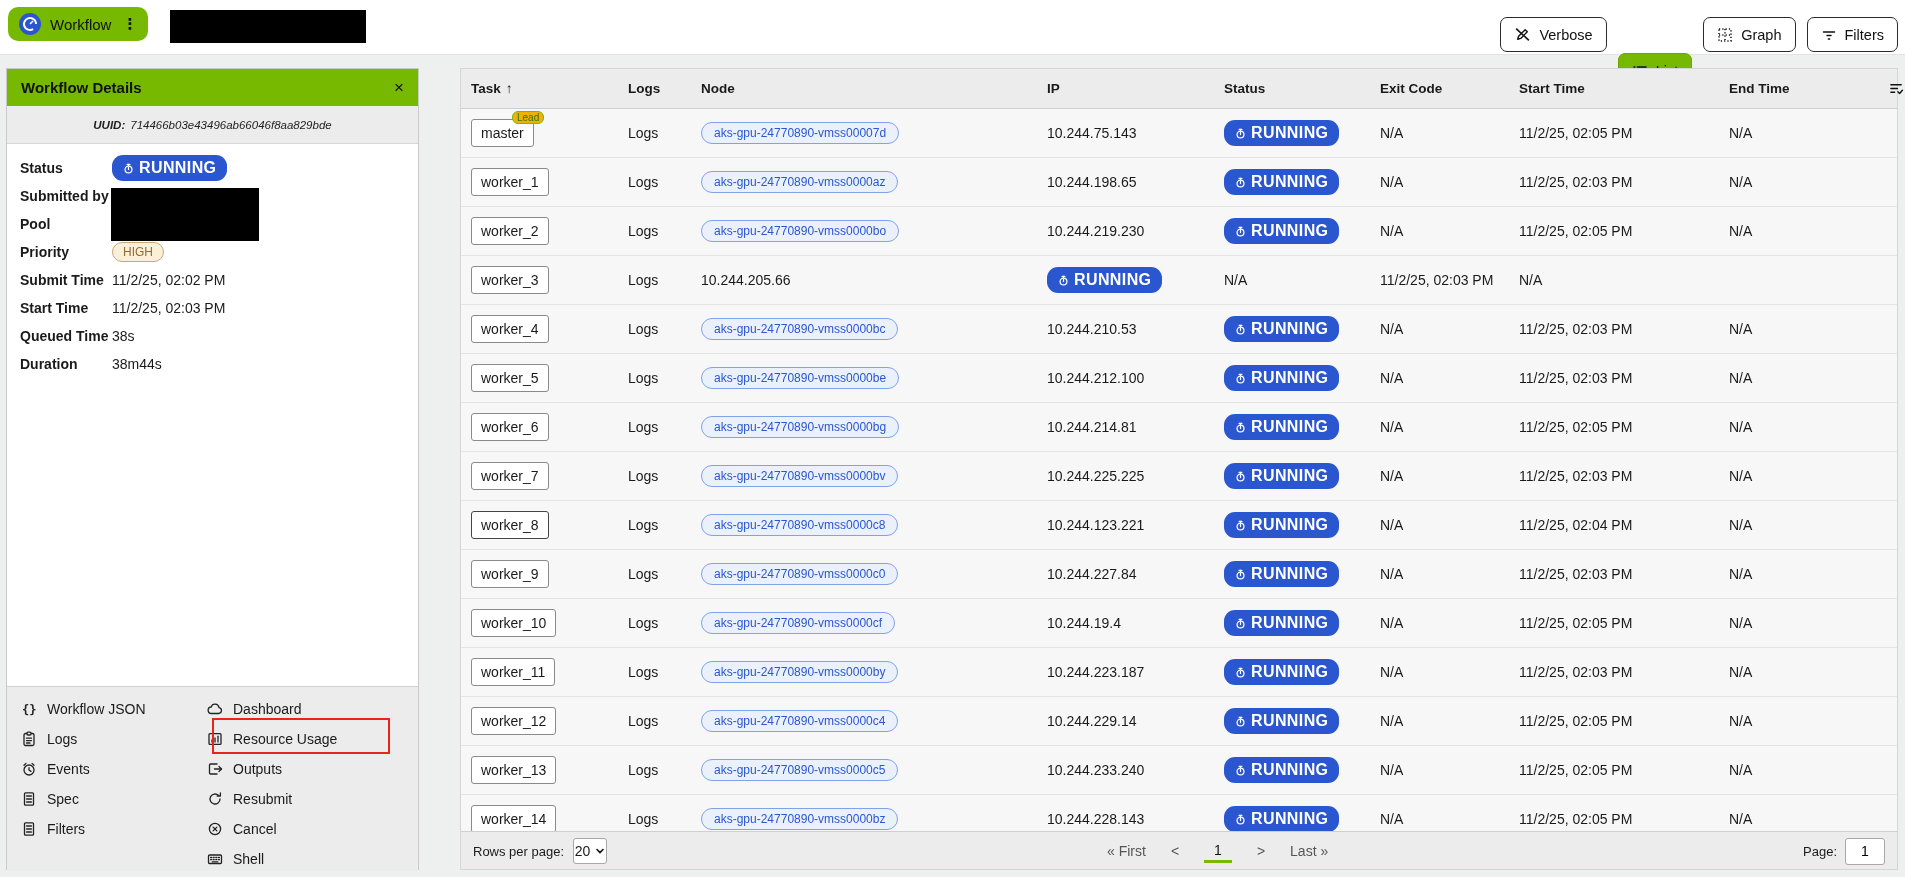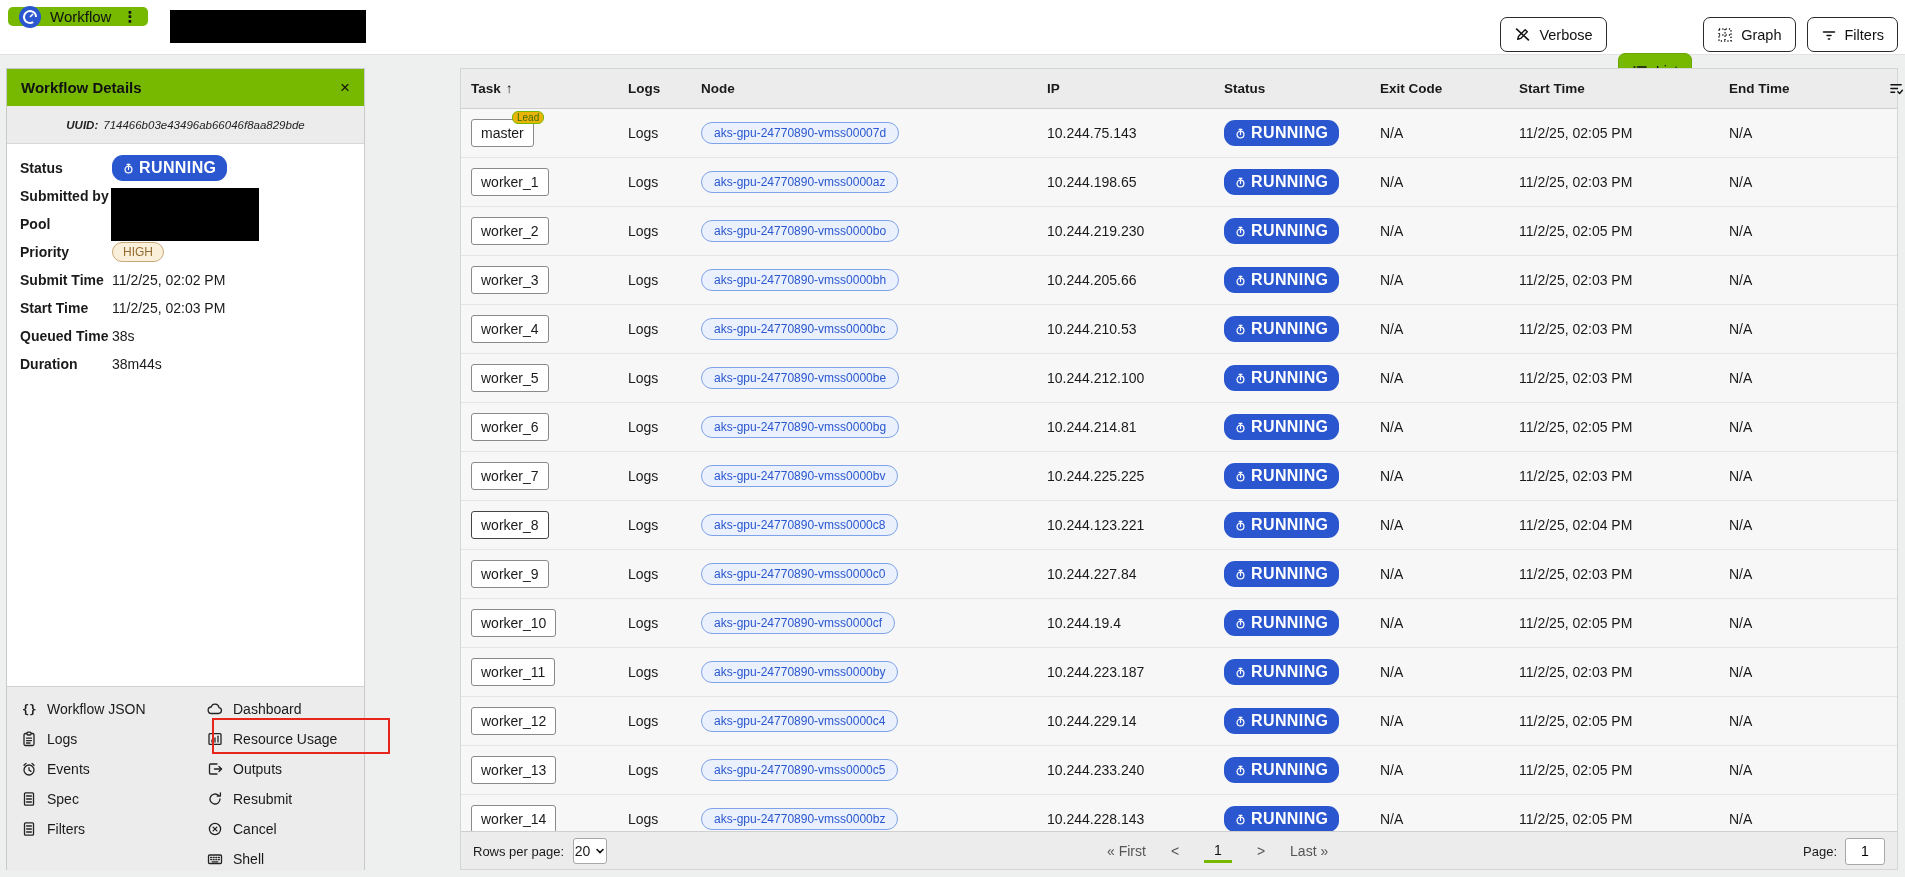--- a/index.html
+++ b/index.html
@@ -8,29 +8,29 @@
     position: relative;
     font-family: "Liberation Sans", "DejaVu Sans", sans-serif;
     background: #eef0f0;
     color: #1a1a1a;
     overflow: hidden;
   }
   svg { display:block; }
 
   
   .topbar { position:absolute; top:0; left:0; width:1905px; height:55px; background:#fff; border-bottom:1px solid #e2e2e2; }
-  .workflow-btn { position:absolute; left:8px; top:7px; height:19px; background:#76b900; border:none; border-radius:5px; display:flex; align-items:center; gap:9px; padding:0 11px; font-size:15px; color:#111; cursor:pointer; font-family:inherit; }
+  .workflow-btn { position:absolute; left:8px; top:7px; height:34px; background:#76b900; border:none; border-radius:10px; display:flex; align-items:center; gap:9px; padding:0 11px; font-size:15px; color:#111; cursor:pointer; font-family:inherit; }
   .workflow-btn .kebab { font-size:15px; font-weight:bold; color:#111; padding-left:2px; }
   .redact-top { position:absolute; left:170px; top:10px; width:196px; height:33px; background:#000; }
   .top-actions { position:absolute; right:7px; top:17px; display:flex; gap:11px; }
   .tbtn { height:35px; display:flex; align-items:center; gap:8px; padding:0 13px; background:#fff; border:1px solid #2b2b2b; border-radius:7px; font-size:14.5px; color:#111; cursor:pointer; font-family:inherit; }
   .tbtn.active { background:#76b900; border-color:#6aa700;margin-top:36px; }
 
   
-  .panel { position:absolute; left:6px; top:68px; width:359px; height:802px; background:#fff; border:1px solid #c9c9c9; }
+  .panel { position:absolute; left:6px; top:68px; width:413px; height:802px; background:#fff; border:1px solid #c9c9c9; }
   .panel-header { height:37px; background:#76b900; display:flex; align-items:center; padding:0 14px; font-size:15px; font-weight:bold; color:#111; }
   .panel-close { margin-left:auto; font-size:17px; font-weight:normal; cursor:pointer; line-height:1; }
   .uuid-bar { height:38px; background:#ececec; border-bottom:1px solid #d8d8d8; display:flex; align-items:center; justify-content:center; gap:5px; font-style:italic; font-size:11.5px; color:#222; }
   .uuid-bar b { font-weight:bold; }
   .detail-rows { padding:10px 0 0 13px; }
   .detail-row { display:flex; align-items:center; height:28px; }
   .detail-row .dlabel { font-weight:bold; font-size:14px; width:92px; flex:none; }
   .detail-row .dvalue { font-size:14px; }
   .badge-running { display:inline-flex; align-items:center; gap:5px; background:#2a56cf; color:#fff; border-radius:11px; padding:4px 11px; font-size:16px; font-weight:bold; letter-spacing:.4px; }
   .badge-high { display:inline-block; background:#faefd8; border:1px solid #c8a97c; color:#936c33; border-radius:10px; padding:2px 10px; font-size:12px; }
@@ -387,21 +387,20 @@
             <span>RUNNING</span>
           </span></div>
         <div>N/A</div>
         <div>11/2/25, 02:05 PM</div>
         <div>N/A</div>
         <div></div>
       </div>
       <div class="t-row t-grid">
         <div><span class="task-box">worker_3</span></div>
         <div><span class="logs-link">Logs</span></div>
-        <div><span class="node-pill">aks-gpu-24770890-vmss0000bh</span></div>
         <div>10.244.205.66</div>
         <div><span class="badge-running">
             <span>
               <svg width="11" height="11" viewBox="0 0 16 16" fill="none" stroke="#fff" stroke-width="1.8" stroke-linecap="round">
                 <circle cx="8" cy="9.5" r="5"></circle>
                 <path d="M8 9.5V6.5"></path>
                 <line x1="6" y1="2" x2="10" y2="2"></line>
                 <line x1="8" y1="2" x2="8" y2="4"></line>
               </svg>
             </span>

